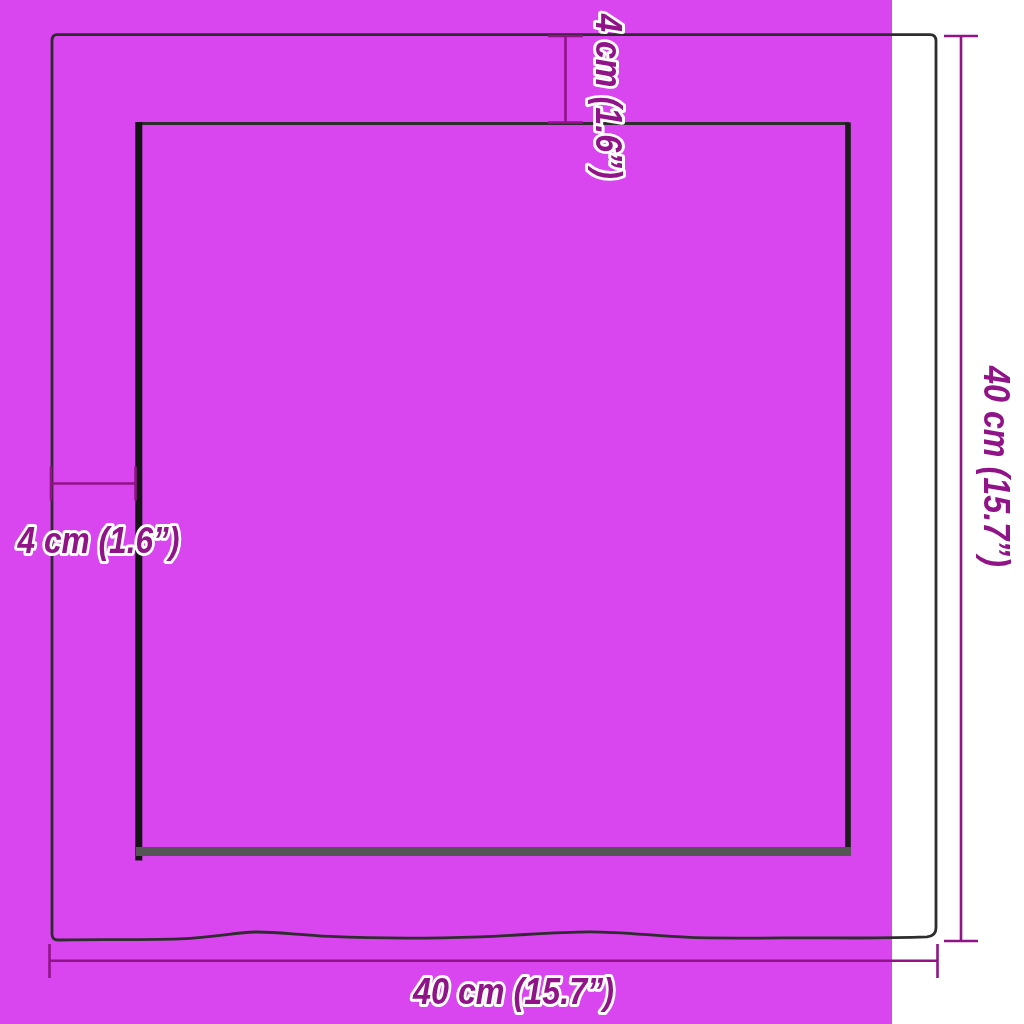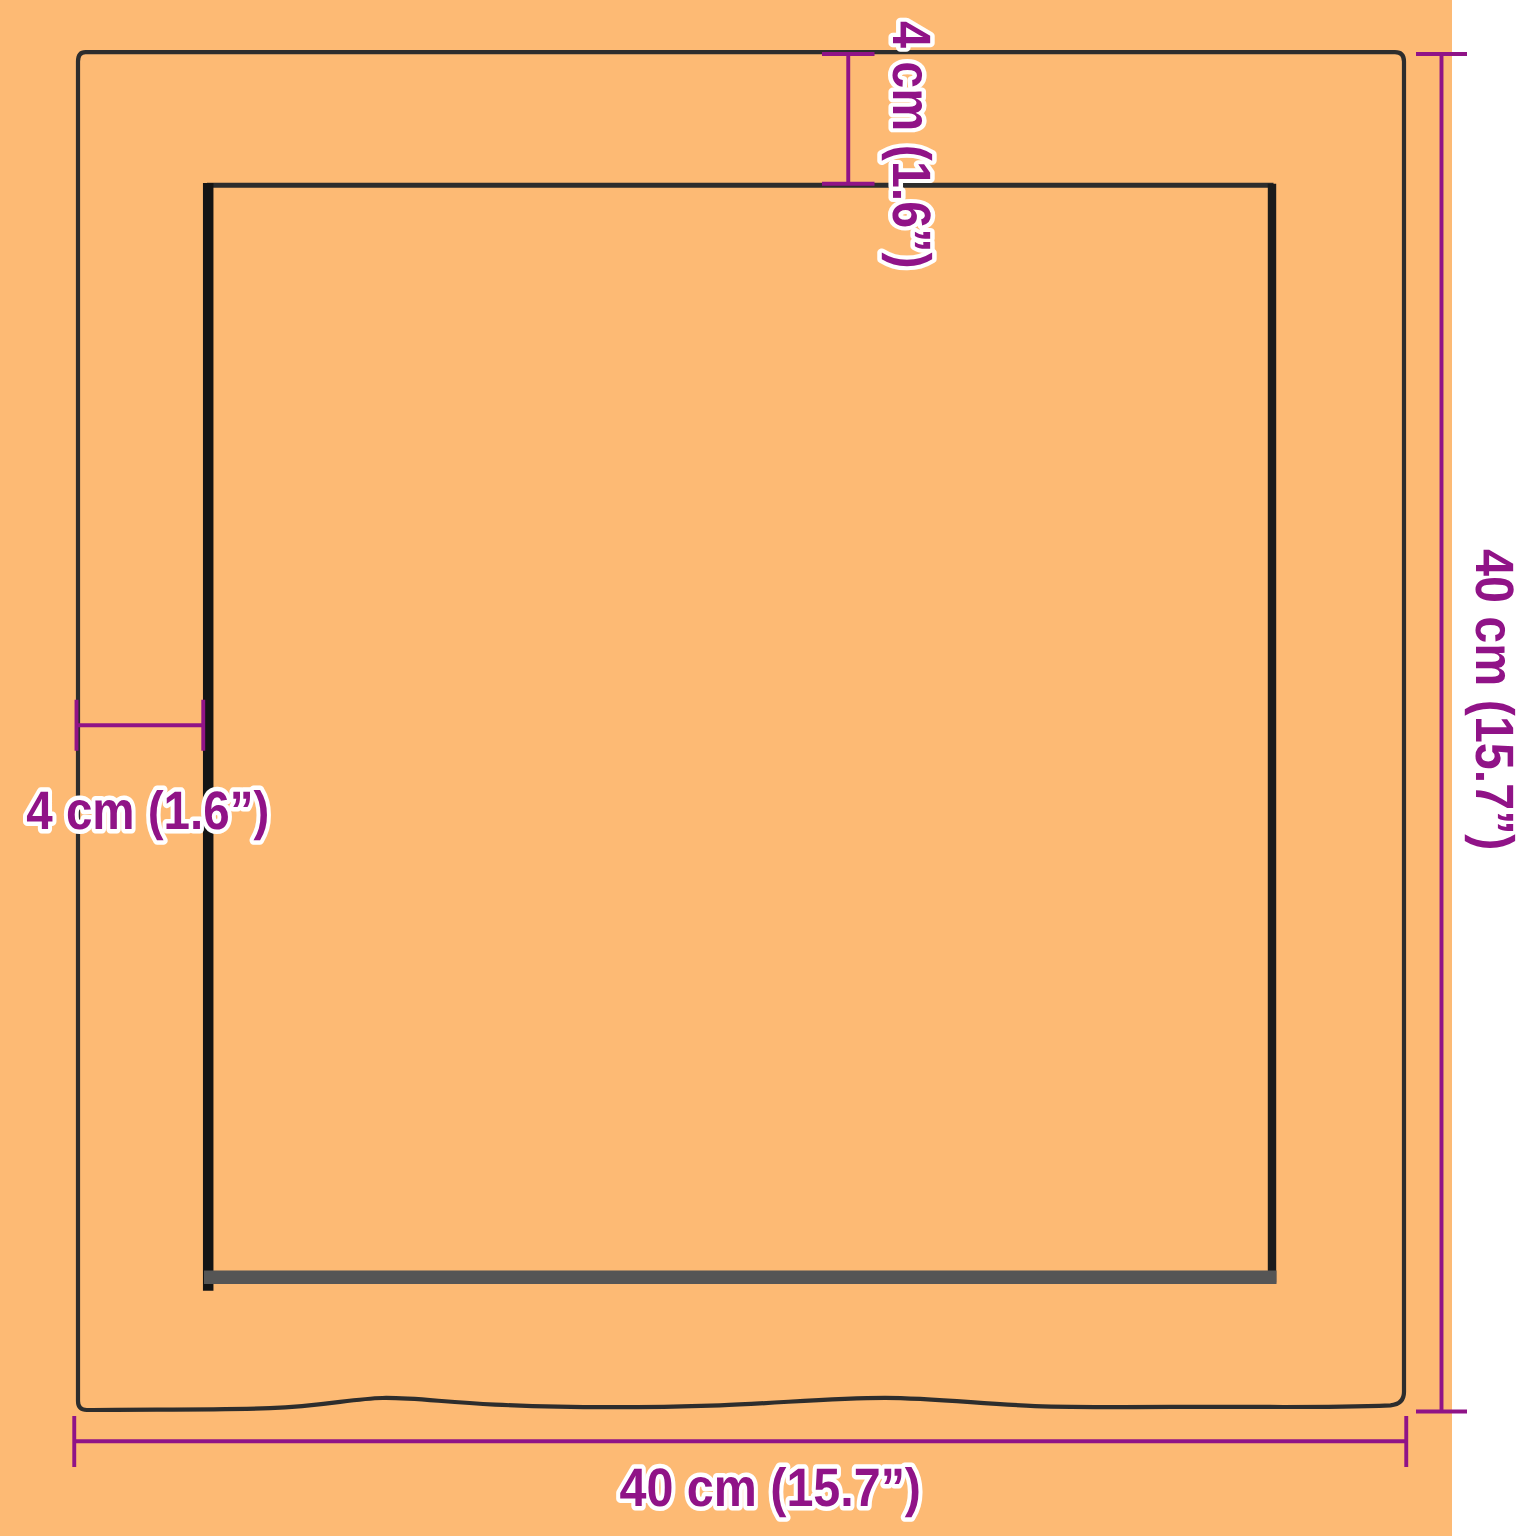--- a/index.html
+++ b/index.html
@@ -1,16 +1,16 @@
 <!DOCTYPE html>
 <html><head>
 <meta charset="utf-8">
 <style>
   html,body{margin:0;padding:0;background:#ffffff;}
-  .page{width:968px;height:1024px;position:relative;background:#fdba74;}
+  .page{width:892px;height:1024px;position:relative;background:#d946ef;font-style:italic;}
   text{font-family:"Liberation Sans",sans-serif;font-weight:bold;fill:#901387;
        paint-order:stroke fill;stroke:#ffffff;stroke-width:6px;stroke-linejoin:round;}
 </style>
 </head>
 <body>
 <div class="page">
 <svg width="1024" height="1024" viewBox="0 0 1024 1024" xmlns="http://www.w3.org/2000/svg">
 
   <path d="M 57,34.7 H 930 Q 936,34.7 936,41 V 928
            Q 936,936 927,936.9

